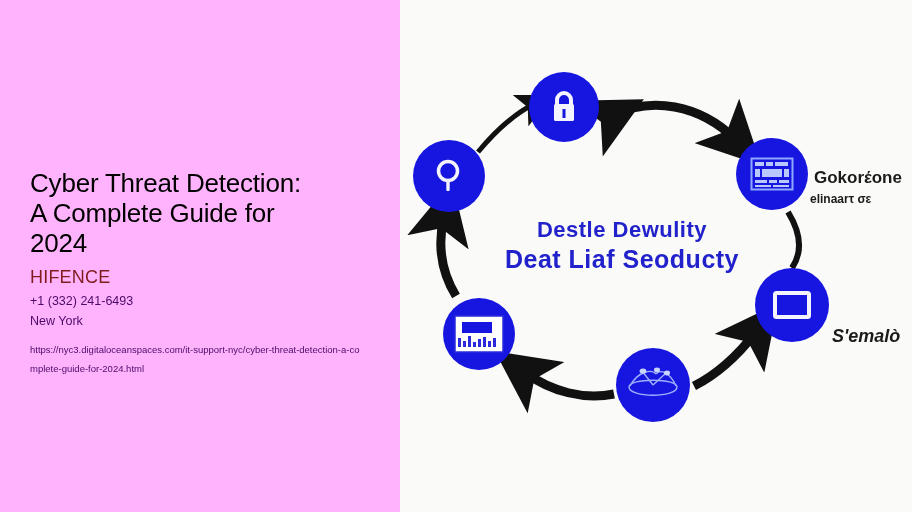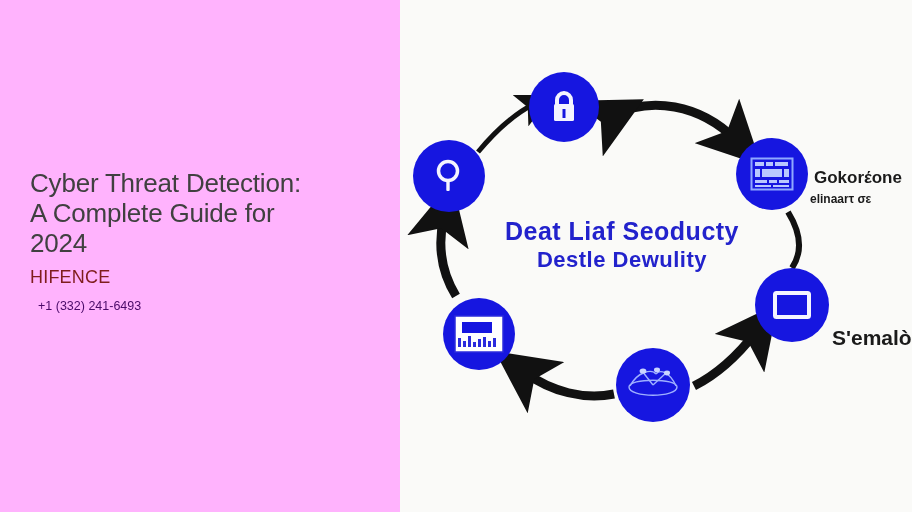--- a/index.html
+++ b/index.html
@@ -34,38 +34,38 @@
     position: absolute;
     left: 30px;
     top: 168px;
     width: 352px;
   }
   #article-title {
     font-family: "Liberation Sans", sans-serif;
     font-size: 26px;
     line-height: 30px;
     font-weight: 400;
-    color: #404040;
+    color: #000000;
     letter-spacing: -0.2px;
     margin: 0 0 8px 0;
     white-space: pre-line;
   }
   #brand-name {
     font-size: 18px;
     line-height: 22px;
     color: #7f1d1d;
     font-weight: 400;
     margin: 6px 0 3px 0;
     letter-spacing: 0.2px;
   }
   .contact-line {
     font-size: 12.5px;
     line-height: 20px;
     color: #4a0a68;
-    margin: 8px;
+    margin: 0;
   }
   #source-url {
     font-size: 9.5px;
     line-height: 19px;
     color: #4a0a68;
     margin: 9px 0 0 0;
     width: 335px;
     word-break: break-all;
   }
 
@@ -133,35 +133,37 @@
   
   .outer-label {
     position: absolute;
     font-family: "Liberation Sans", sans-serif;
     font-weight: 700;
     color: #1a1a1a;
     white-space: nowrap;
   }
   #label-report-1 { left: 414px; top: 168px; font-size: 17px; }
   #label-report-2 { left: 410px; top: 192px; font-size: 12px; }
-  #label-monitor  { left: 432px; top: 326px; font-size: 21px; }
+  #label-monitor  { left: 432px; top: 326px; font-size: 18px; font-style: italic; }
   #label-network  { left: 320px; top: 370px; font-size: 19px; }
 </style>
 </head>
 <body>
 
 <div id="page">
 
   <div id="left-panel">
     <div id="left-inner">
       <h1 id="article-title">Cyber Threat Detection:
 A Complete Guide for
 2024</h1>
       <div id="brand-name">HIFENCE</div>
       <p class="contact-line">+1 (332) 241-6493</p>
+      <p class="contact-line">New York</p>
+      <p id="source-url">https://nyc3.digitaloceanspaces.com/it-support-nyc/cyber-threat-detection-a-complete-guide-for-2024.html</p>
     </div>
   </div>
 
   <div id="right-panel">
 
     <svg id="diagram-canvas" viewBox="0 0 512 512" xmlns="http://www.w3.org/2000/svg">
       <defs>
         <marker id="ah" markerWidth="7" markerHeight="7" refX="3" refY="3.5" orient="auto" markerUnits="strokeWidth">
           <path d="M0,0 L7,3.5 L0,7 L1.6,3.5 Z" fill="#111111"></path>
         </marker>
@@ -174,22 +176,22 @@
       <path d="M388,212 C404,238 400,256 392,268" stroke="#111111" stroke-width="6" fill="none"></path>
 
       <path d="M294,386 C322,372 342,350 356,332" stroke="#111111" stroke-width="9" fill="none" marker-end="url(#ah)"></path>
 
       <path d="M214,394 C184,400 152,392 124,372" stroke="#111111" stroke-width="9" fill="none" marker-end="url(#ah)"></path>
 
       <path d="M56,296 C40,270 38,242 44,216" stroke="#111111" stroke-width="9" fill="none" marker-end="url(#ah)"></path>
     </svg>
 
     <div id="center-text">
+      <div id="center-line-2">Destle Dewulity</div>
       <div id="center-line-1">Deat Liaf Seoducty</div>
-      <div id="center-line-2">Destle Dewulity</div>
     </div>
 
     <div class="node" id="node-lock">
       <span>
         <svg width="30" height="34" viewBox="0 0 30 34">
           <path d="M8,15 V10 a7,7 0 0 1 14,0 V15" stroke="#f4f4ff" stroke-width="4" fill="none"></path>
           <rect x="5" y="14" width="20" height="17" rx="1.5" fill="#f4f4ff"></rect>
           <rect x="13.5" y="19" width="3" height="9" fill="#1616e0"></rect>
         </svg>
       </span>

